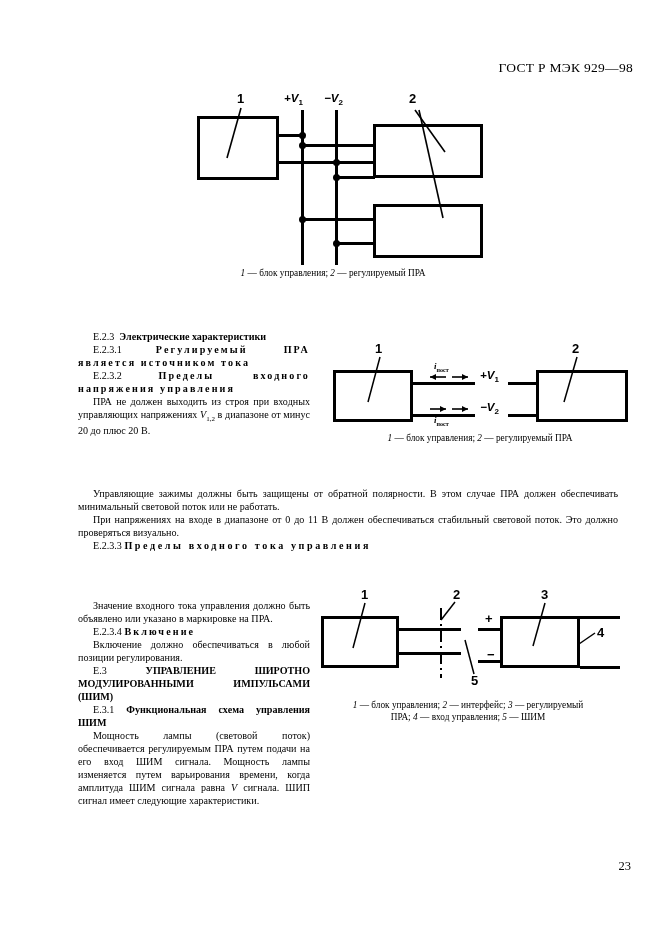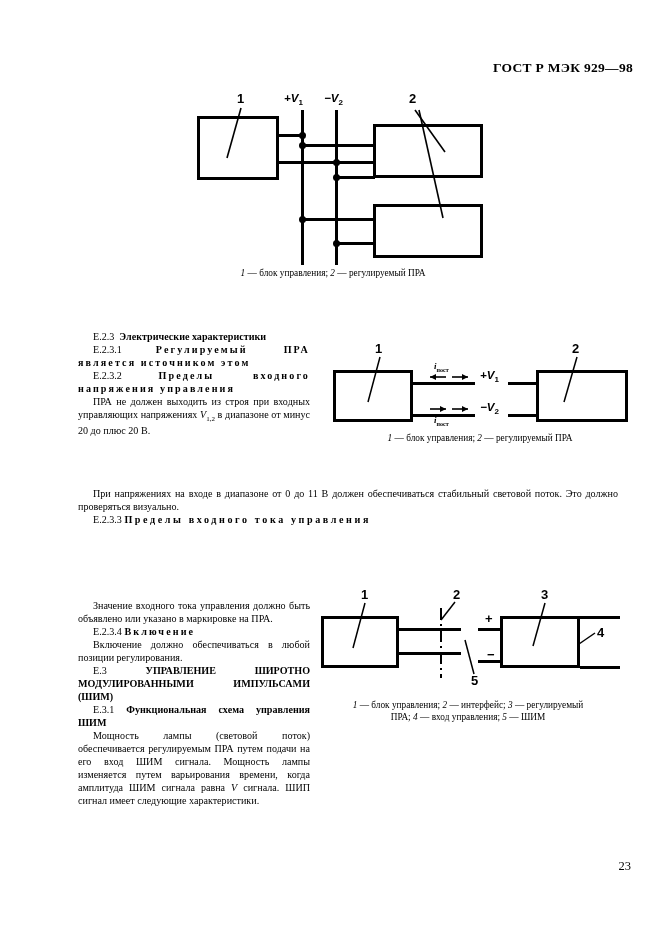--- a/index.html
+++ b/index.html
@@ -20,21 +20,21 @@
     position: absolute;
     inset: 0;
   }
 
   
   .doc-header {
     position: absolute;
     top: 60px;
     right: 28px;
     font-family: "Liberation Serif", serif;
-    font-weight: bold;
+    font-weight: normal;
     font-size: 13.5px;
     letter-spacing: 0.3px;
     white-space: nowrap;
   }
 
   
   .page-number {
     position: absolute;
     right: 30px;
     bottom: 62px;
@@ -319,34 +319,35 @@
   </div>
 
   <div id="col-left" class="txt">
 
     <p>
       <span>E.2.3</span>&nbsp;
       <span class="hdr-b">Электрические характеристики</span>
     </p>
 
     <p>
-      <span>E.2.3.1</span>&nbsp;<span class="sp">Регулируемый ПРА является источником этом</span>
+      <span>E.2.3.1</span>&nbsp;<span class="sp">Регулируемый ПРА является источником тока</span>
     </p>
 
     <p>
       <span>E.2.3.2</span>&nbsp;<span class="sp">Пределы входного напряжения управления</span>
     </p>
 
     <p>
       <span>ПРА не должен выходить из строя при входных управляющих напряжениях </span><i class="varv">V</i><sub>1,2</sub><span> в диапазоне от минус 20 до плюс 20 В.</span>
     </p>
 
   </div>
 
   <div id="full-1" class="txt">
+    <p>Управляющие зажимы должны быть защищены от обратной полярности. В этом случае ПРА должен обеспечивать минимальный световой поток или не работать.</p>
     <p>При напряжениях на входе в диапазоне от 0 до 11 В должен обеспечиваться стабильный световой поток. Это должно проверяться визуально.</p>
     <p>
       <span>E.2.3.3</span>&nbsp;<span class="sp-wide">Пределы входного тока управления</span>
     </p>
   </div>
 
   <div id="col-left3" class="txt" style="top:599px;">
     <p>Значение входного тока управления должно быть объявлено или указано в маркировке на ПРА.</p>
 
     <p>

